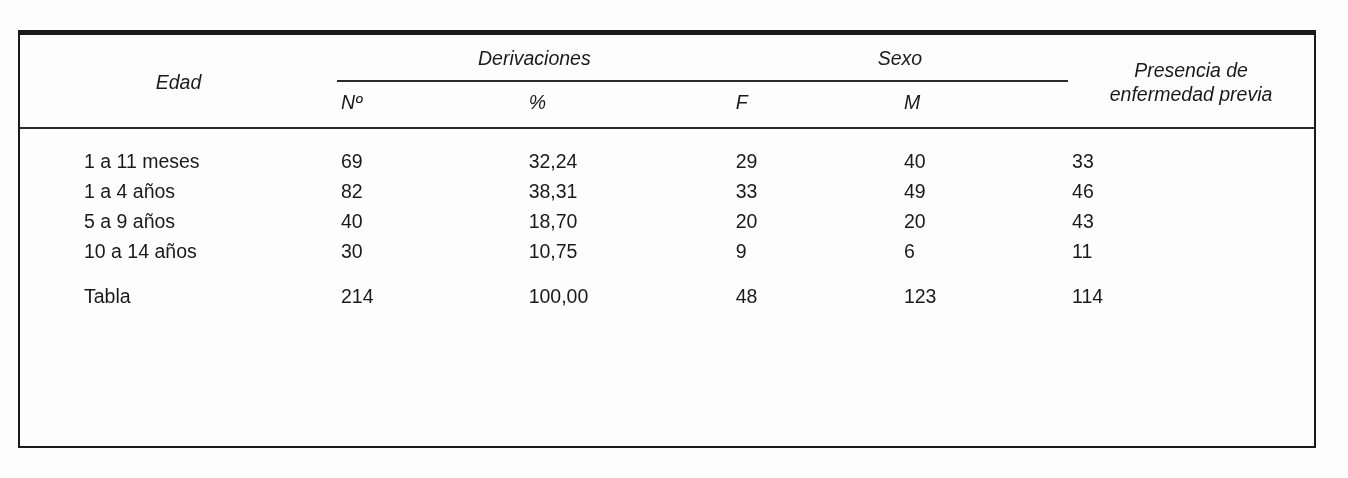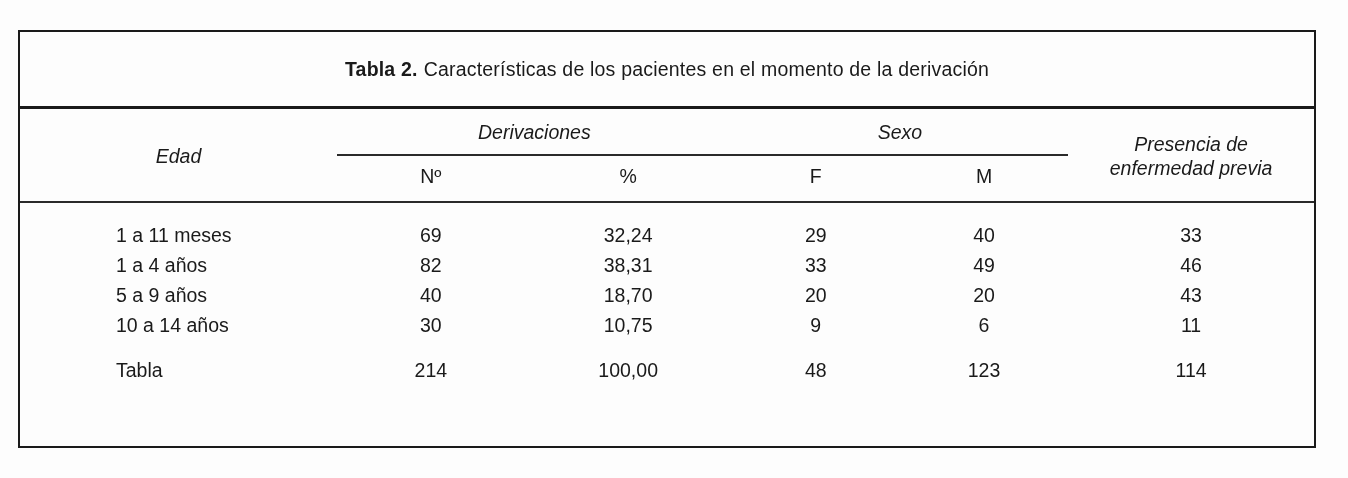--- a/index.html
+++ b/index.html
@@ -84,32 +84,31 @@
     height: 2px;
   }
   .subrule {
     height: 1.6px;
     background: #2a2a2a;
     width: 100%;
   }
 
   .head-sub {
     font-size: 19.5px;
-    text-align: center;
+    font-style: italic;
     padding: 9px 4px 13px 4px;
   }
 
   .body-cell {
     font-size: 19.5px;
-    text-align: center;
     padding: 3.5px 4px;
   }
   .body-cell.edad {
     text-align: left;
-    padding-left: 96px;
+    padding-left: 64px;
   }
   .row-total .body-cell {
     padding-top: 18px;
   }
 
   .sep-row td {
     padding: 0;
     height: 0;
   }
 
@@ -120,24 +119,20 @@
   }
 
   .blank-spacer { height: 18px; }
 </style>
 </head>
 <body>
 
 <div class="page">
   <div class="table-frame">
 
-    <div class="caption">
-      <span class="label">Tabla 2.</span>
-      <span>Características de los pacientes en el momento de la derivación</span>
-    </div>
 
     <div class="rule-thick"></div>
 
     <table class="grid">
       <colgroup>
         <col class="c-edad">
         <col class="c-num">
         <col class="c-pct">
         <col class="c-f">
         <col class="c-m">

